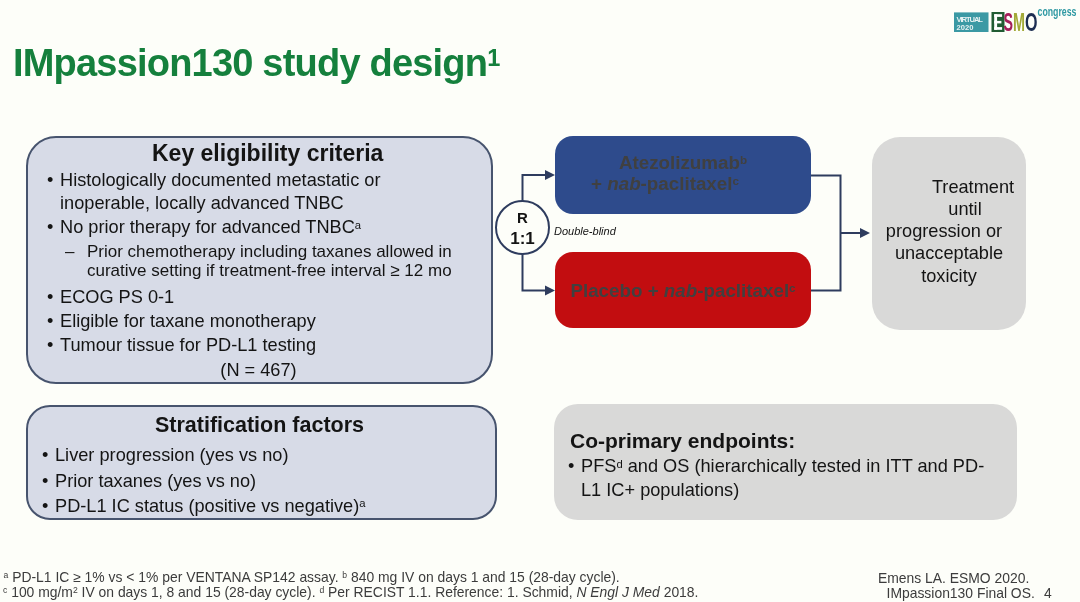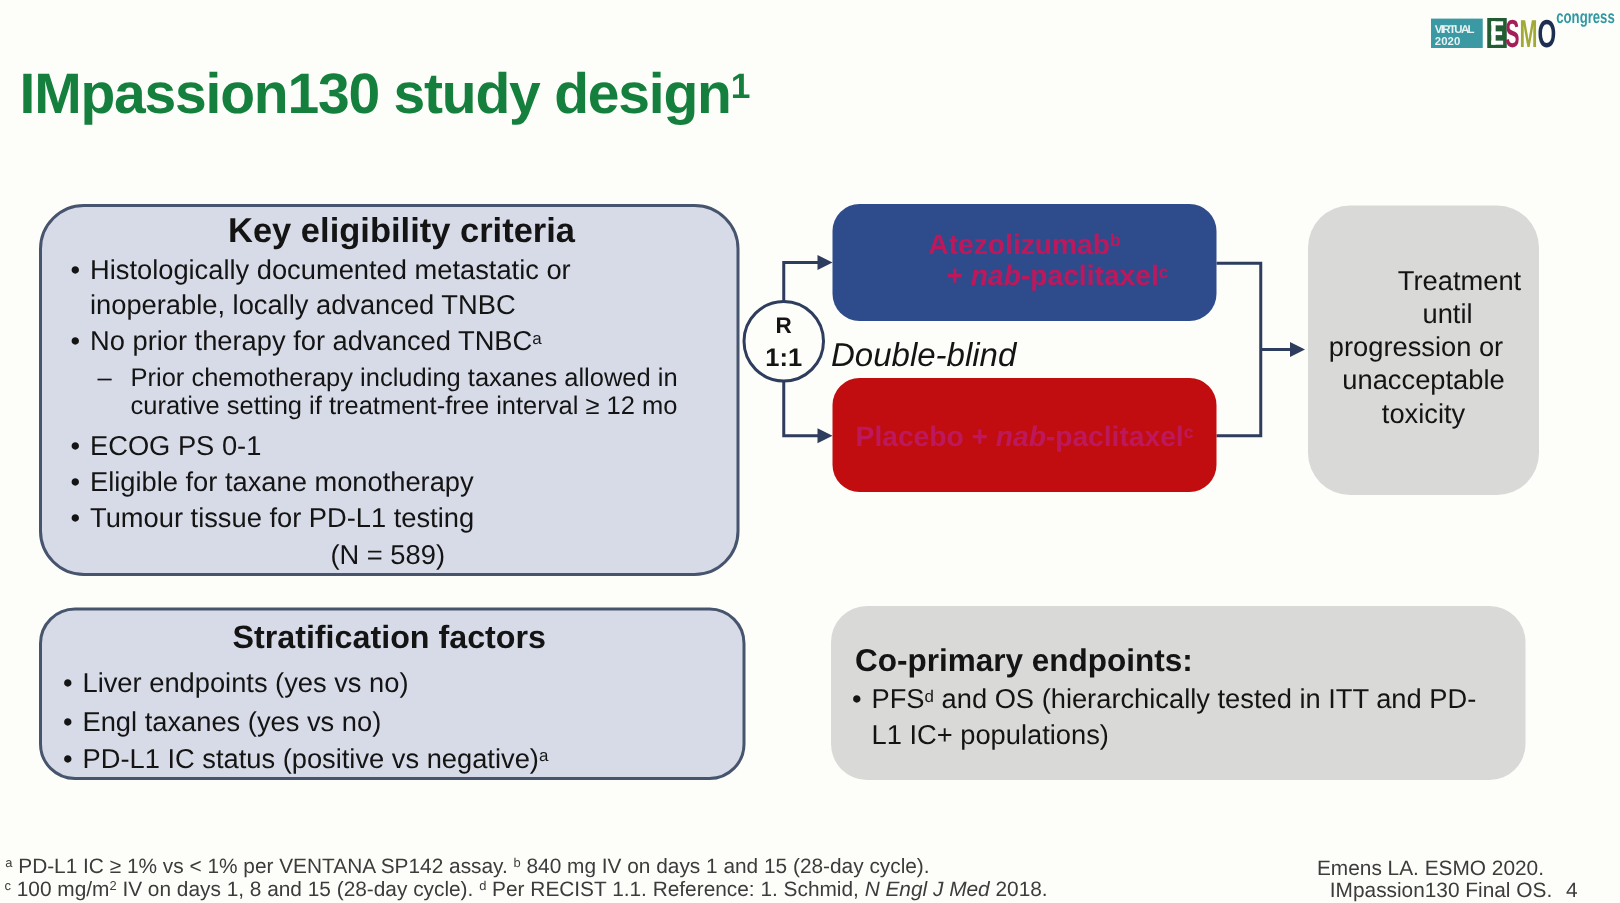--- a/index.html
+++ b/index.html
@@ -12,21 +12,21 @@
 
   
   #keybox{left:26px;top:136px;width:463px;height:244px;background:#d7dbe7;
           border:2px solid #47546e;border-radius:30px;}
   #stratbox{left:26px;top:405px;width:467px;height:111px;background:#d7dbe7;
           border:2px solid #47546e;border-radius:24px;}
 
   
   #bluebox{left:555px;top:136px;width:256px;height:78px;background:#2e4b8c;border-radius:18px;}
   #redbox{left:555px;top:252px;width:256px;height:76px;background:#c20d10;border-radius:18px;}
-  .armtext{color:#be185d;font-weight:bold;font-size:18.8px;text-align:center;width:256px;}
+  .armtext{color:#404040;font-weight:bold;font-size:18.8px;text-align:center;width:256px;}
 
   
   #treatbox{left:872px;top:137px;width:154px;height:193px;background:#d9d9d8;border-radius:28px;}
   #cobox{left:554px;top:404px;width:463px;height:116px;background:#d9d9d8;border-radius:24px;}
 
   .t22b{font-size:23px;font-weight:bold;}
   .t21b{font-size:21.5px;font-weight:bold;}
   .t18{font-size:18.2px;}
   .t17{font-size:17px;}
   .foot{font-size:13.9px;color:#3c3c3c;}
@@ -79,40 +79,40 @@
 <div class="abs t18" style="left:60px;top:218.4px;">No prior therapy for advanced TNBC<span class="sup">a</span></div>
 <div class="abs t17" style="left:65px;top:243px;">–</div>
 <div class="abs t17" style="left:87px;top:243px;">Prior chemotherapy including taxanes allowed in</div>
 <div class="abs t17" style="left:87px;top:262.1px;">curative setting if treatment-free interval ≥ 12 mo</div>
 <div class="abs t18" style="left:47px;top:287.6px;">•</div>
 <div class="abs t18" style="left:60px;top:287.6px;">ECOG PS 0-1</div>
 <div class="abs t18" style="left:47px;top:312.4px;">•</div>
 <div class="abs t18" style="left:60px;top:312.4px;">Eligible for taxane monotherapy</div>
 <div class="abs t18" style="left:47px;top:336px;">•</div>
 <div class="abs t18" style="left:60px;top:336px;">Tumour tissue for PD-L1 testing</div>
-<div class="abs t18" style="left:26px;top:360.6px;width:465px;text-align:center;">(N = 589)</div>
+<div class="abs t18" style="left:26px;top:360.6px;width:465px;text-align:center;">(N = 467)</div>
 
 <div id="stratbox" class="abs"></div>
 <div class="abs t21b" style="left:26px;top:415.1px;width:467px;text-align:center;">Stratification factors</div>
 <div class="abs t18" style="left:42px;top:446px;">•</div>
-<div class="abs t18" style="left:55px;top:446px;">Liver endpoints (yes vs no)</div>
+<div class="abs t18" style="left:55px;top:446px;">Liver progression (yes vs no)</div>
 <div class="abs t18" style="left:42px;top:472.2px;">•</div>
-<div class="abs t18" style="left:55px;top:472.2px;">Engl taxanes (yes vs no)</div>
+<div class="abs t18" style="left:55px;top:472.2px;">Prior taxanes (yes vs no)</div>
 <div class="abs t18" style="left:42px;top:497px;">•</div>
 <div class="abs t18" style="left:55px;top:497px;">PD-L1 IC status (positive vs negative)<span class="sup">a</span></div>
 
 <div id="rcircle" class="abs"></div>
 <div class="abs" style="left:495px;top:209.6px;width:55px;text-align:center;font-size:15px;font-weight:bold;">R</div>
 <div class="abs" style="left:495px;top:229.6px;width:55px;text-align:center;font-size:17px;font-weight:bold;">1:1</div>
 
-<div class="abs ital" style="left:554px;top:226px;font-size:22px;">Double-blind</div>
+<div class="abs ital" style="left:554px;top:226px;font-size:11px;">Double-blind</div>
 
 <div id="bluebox" class="abs"></div>
 <div class="abs armtext" style="left:555px;top:153.9px;">Atezolizumab<span class="sup">b</span></div>
-<div class="abs armtext" style="left:577px;top:175.2px;">+ <span class="ital">nab</span>-paclitaxel<span class="sup">c</span></div>
+<div class="abs armtext" style="left:537px;top:175.2px;">+ <span class="ital">nab</span>-paclitaxel<span class="sup">c</span></div>
 <div id="redbox" class="abs"></div>
 <div class="abs armtext" style="left:555px;top:281.9px;">Placebo + <span class="ital">nab</span>-paclitaxel<span class="sup">c</span></div>
 
 <div id="treatbox" class="abs"></div>
 <div class="abs t18" style="left:872px;top:178.1px;width:154px;text-align:center;padding-left:24px;">Treatment</div>
 <div class="abs t18" style="left:872px;top:200.2px;width:186px;text-align:center;">until</div>
 <div class="abs t18" style="left:872px;top:222.3px;width:144px;text-align:center;">progression or</div>
 <div class="abs t18" style="left:872px;top:244.4px;width:154px;text-align:center;">unacceptable</div>
 <div class="abs t18" style="left:872px;top:266.5px;width:154px;text-align:center;">toxicity</div>
 

